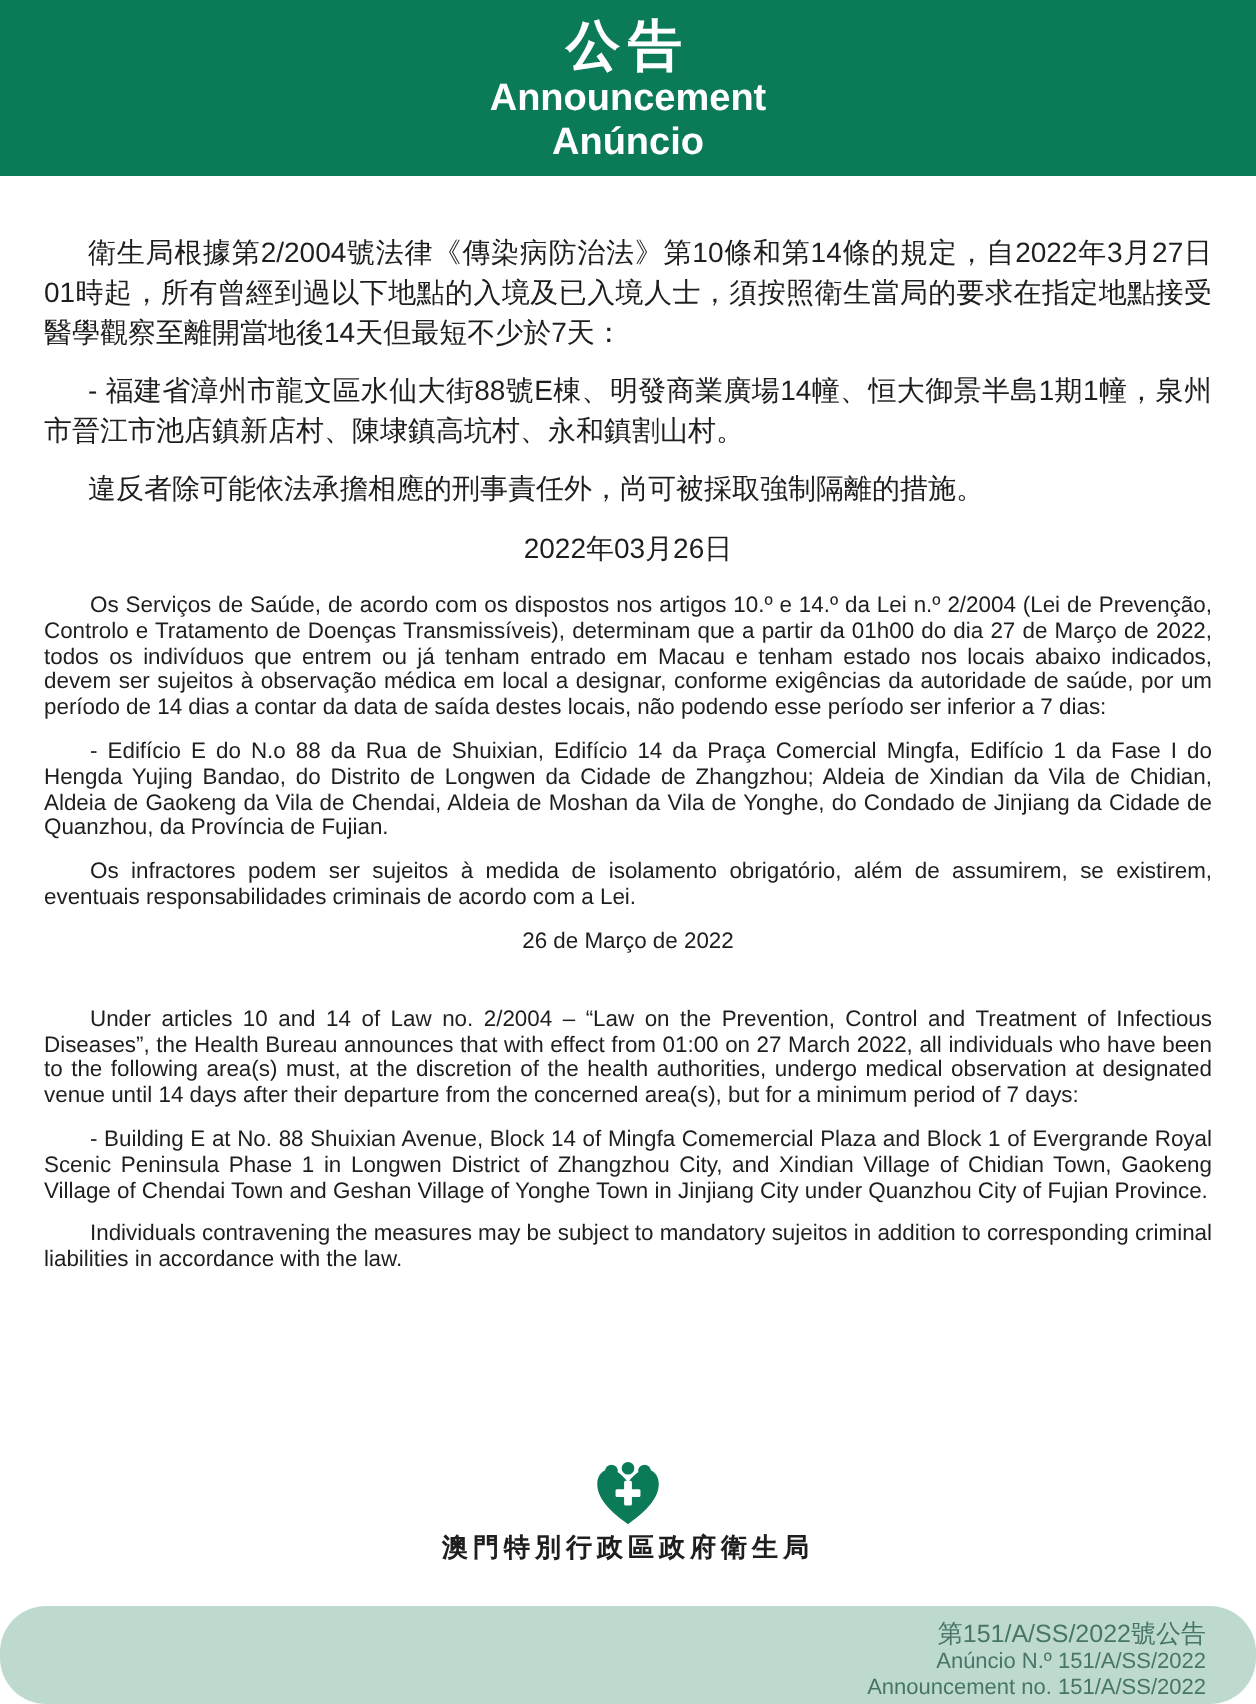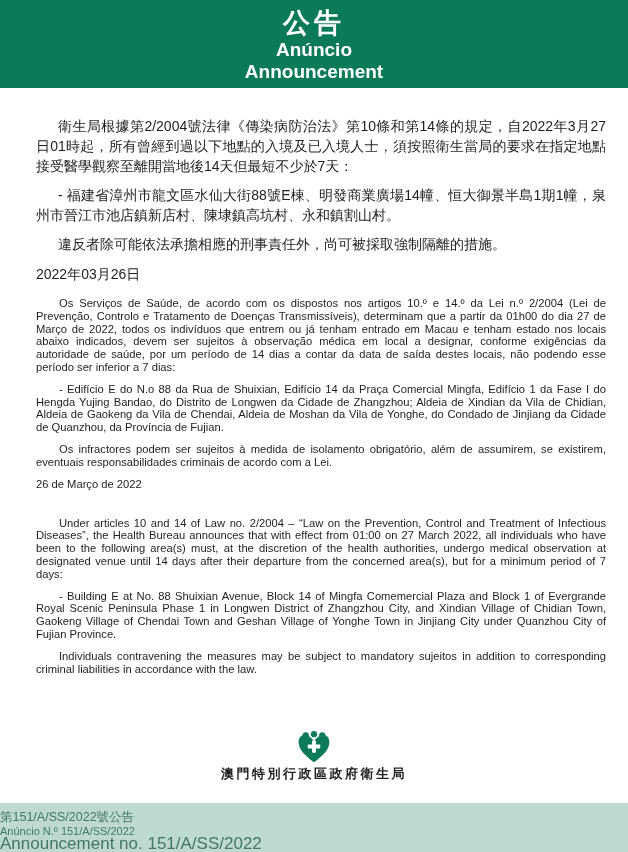--- a/index.html
+++ b/index.html
@@ -18,22 +18,22 @@
     box-sizing: border-box;
     height: 88px;
     background: var(--header-green, #0b7a58);
     color: #ffffff;
     text-align: center;
     padding-top: 7px;
   }
   .title-zh  { font-size: 27px; font-weight: bold; line-height: 32px; letter-spacing: 4px; }
   .title-sub { font-size: 19px; font-weight: bold; line-height: 22px; }
   
-  .body { box-sizing: border-box; padding: 28px 22px 0 36px; }
-  .body p { margin: 0; }
+  .body { box-sizing: border-box; padding: 28px 22px 0 22px; }
+  .body p { margin: 0; text-align: center; }
   .zh .para {
     font-size: 14px;
     line-height: 20px;
     text-align: justify;
     text-indent: 22px;
     margin-bottom: 9px;
   }
   .zh .date { font-size: 14px; line-height: 20px; margin-top: 10px; }
   .latin .para {
     font-size: 11.2px;
@@ -57,35 +57,37 @@
   .logo { display: block; margin: 0 auto 2px auto; }
   .org-zh { font-size: 13px; font-weight: bold; letter-spacing: 2.5px; color: #1e1e1e; line-height: 15px; }
   .org-pt { font-size: 9.3px; color: #1e1e1e; line-height: 11px; }
   .refbar {
     position: absolute;
     left: 0; right: 0; bottom: 0;
     height: 49px;
     box-sizing: border-box;
     background: var(--footer-bar, #bedace);
     color: var(--footer-text, #477666);
+    text-align: right;
     padding: 7px 25px 0 0;
+    border-radius: 23px;
   }
   .ref-zh { font-size: 12.5px; line-height: 15px; }
   .ref-pt { font-size: 11px;   line-height: 12.5px; }
-  .ref-en { font-size: 17px;   line-height: 12.5px; }
+  .ref-en { font-size: 11px;   line-height: 12.5px; }
 </style>
 </head>
 <body>
 
 <div class="page">
 
   <header class="banner">
     <div class="title-zh">公告</div>
+    <div class="title-sub">Announcement</div>
     <div class="title-sub">Anúncio</div>
-    <div class="title-sub">Announcement</div>
   </header>
 
   <main class="body">
 
     <section class="zh">
       <p class="para">衛生局根據第2/2004號法律《傳染病防治法》第10條和第14條的規定，自2022年3月27日01時起，所有曾經到過以下地點的入境及已入境人士，須按照衛生當局的要求在指定地點接受醫學觀察至離開當地後14天但最短不少於7天：</p>
       <p class="para">- 福建省漳州市龍文區水仙大街88號E棟、明發商業廣場14幢、恒大御景半島1期1幢，泉州市晉江市池店鎮新店村、陳埭鎮高坑村、永和鎮割山村。</p>
       <p class="para">違反者除可能依法承擔相應的刑事責任外，尚可被採取強制隔離的措施。</p>
       <p class="date">2022年03月26日</p>
     </section>

